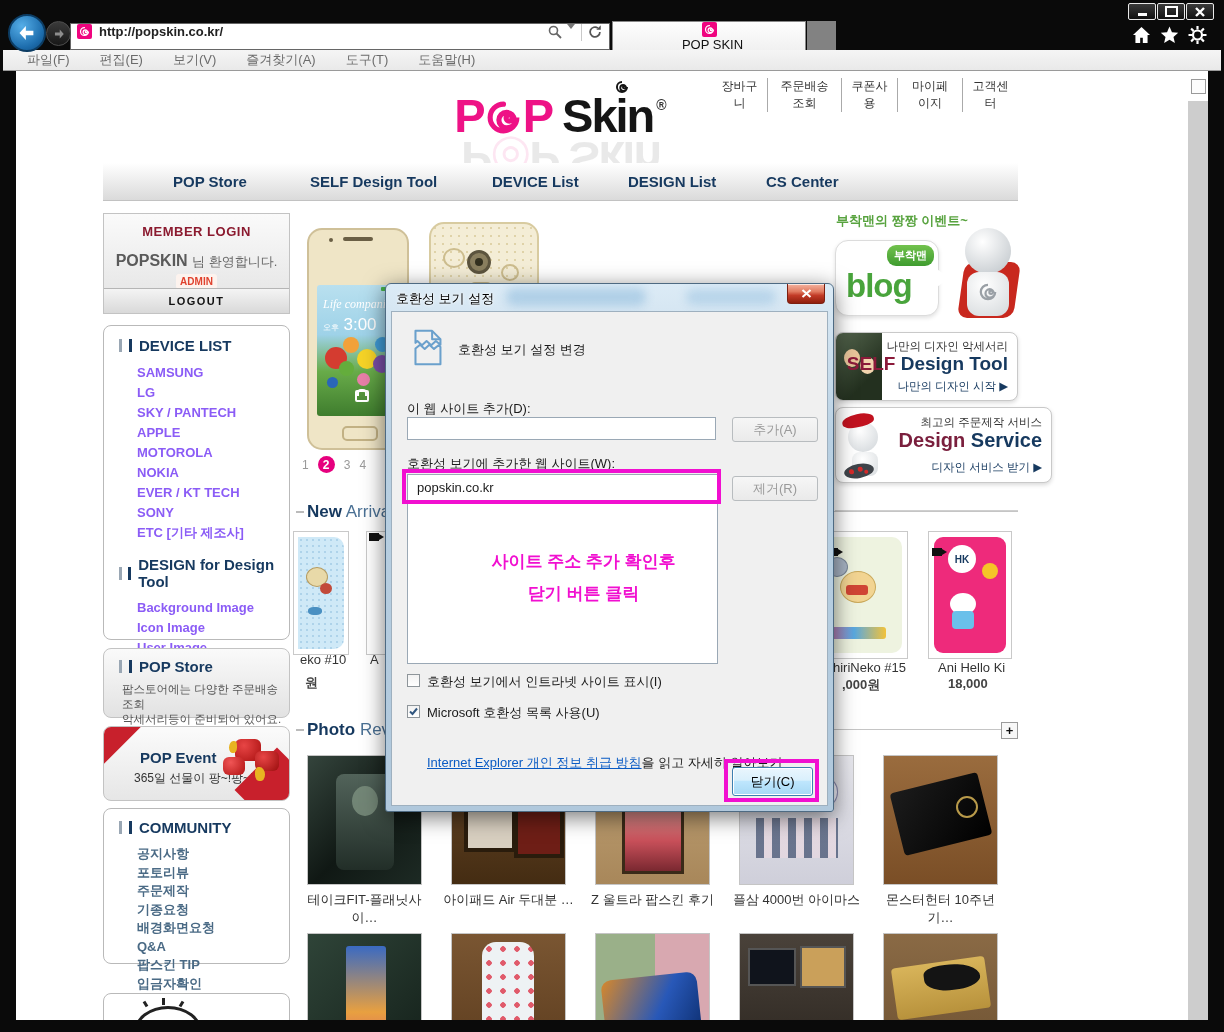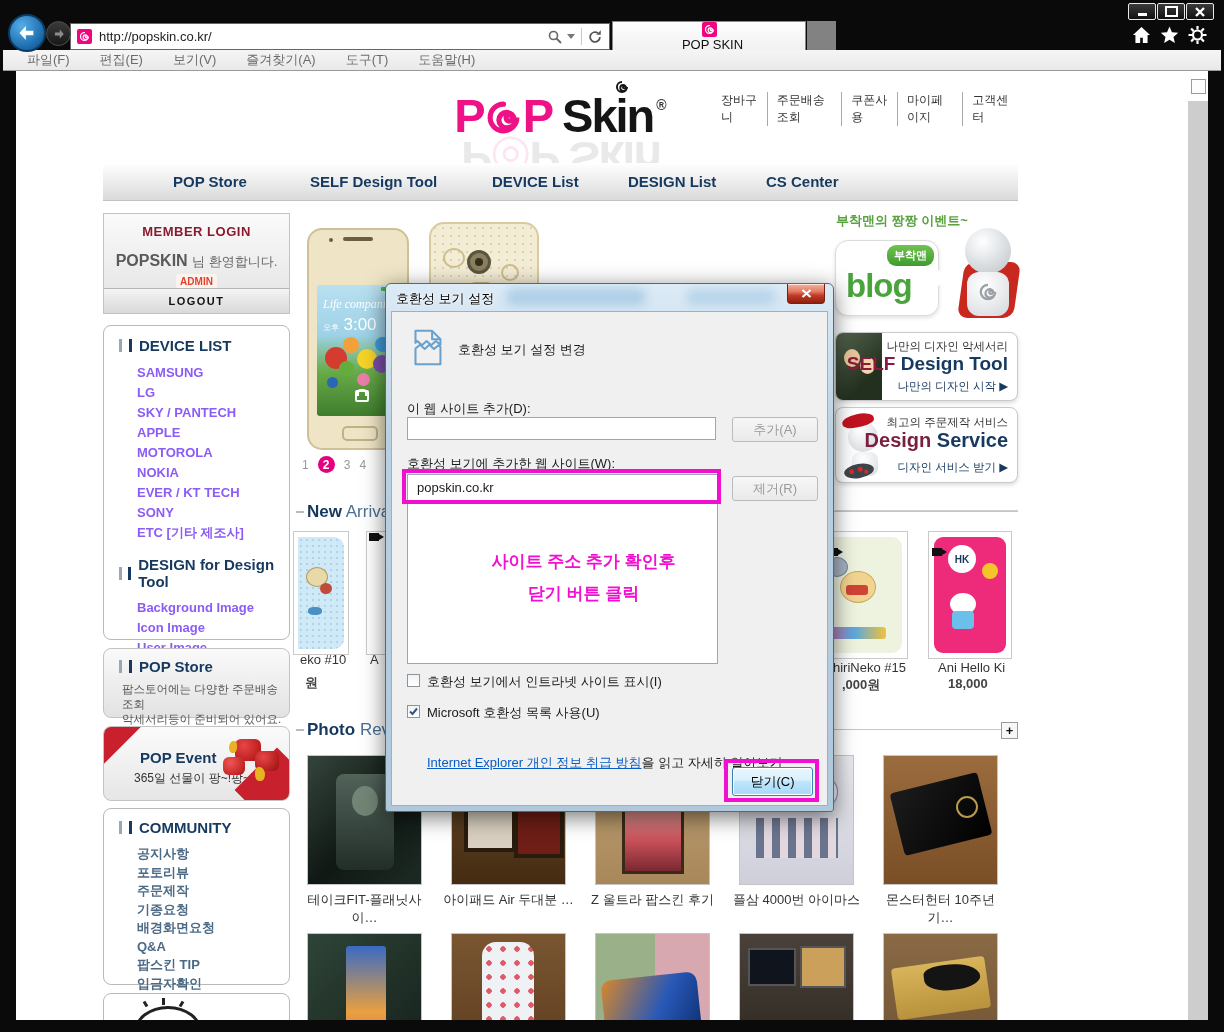--- a/index.html
+++ b/index.html
@@ -2,21 +2,21 @@
 <html><head>
 <meta charset="utf-8">
 <style>
   html,body{margin:0;padding:0;background:#444;}
   #screen{position:relative;width:1224px;height:1032px;background:#0a0a0a;overflow:hidden;
     font-family:"Liberation Sans","DejaVu Sans",sans-serif;-webkit-font-smoothing:antialiased;}
   .ab{position:absolute;}
   
   .winbtn{width:26px;height:15px;border:1px solid #e8e8e8;border-radius:2px;background:linear-gradient(#3a3a3a,#111);
     display:flex;align-items:center;justify-content:center;}
-  #addressbar{left:70px;top:23px;width:538px;height:25px;background:#fff;border:1px solid #666;display:flex;align-items:center;}
+  #addressbar{left:70px;top:23px;width:538px;height:25px;background:#fff;border:1px solid #666;display:flex;align-items:flex-start;font-weight:bold;}
   .favicon{width:15px;height:15px;background:#f0047f;border-radius:2px;display:flex;align-items:center;justify-content:center;flex:0 0 auto;}
   #url-text{font-size:13px;color:#222;margin-left:7px;flex:1;}
   #tab{left:612px;top:21px;width:194px;height:30px;background:linear-gradient(#fefefe,#f0f0f0);border:1px solid #888;border-bottom:none;
     display:flex;align-items:center;padding:0 8px;box-sizing:border-box;}
   #tab-title{font-size:13px;color:#111;margin-left:7px;flex:1;}
   #newtab-stub{left:807px;top:21px;width:29px;height:30px;background:#828282;}
   #menubar{left:3px;top:50px;width:1218px;height:21px;background:linear-gradient(#f5f5f5,#e9e9e9);border-bottom:1px solid #9a9a9a;
     display:flex;align-items:center;gap:30px;padding-left:24px;box-sizing:border-box;z-index:5;}
   .menu-item{font-size:13px;color:#6b6b6b;}
   #page{left:16px;top:71px;width:1172px;height:949px;background:#fff;z-index:1;}
@@ -155,21 +155,21 @@
     <span class="menu-item">도구(T)</span>
     <span class="menu-item">도움말(H)</span>
   </div>
 
   <div class="ab" id="page"></div>
   <div class="ab" id="scrollbar">
     <div style="position:absolute;left:0;top:0;width:20px;height:30px;background:#fff;"></div>
     <div style="position:absolute;left:3px;top:8px;width:13px;height:13px;border:1px solid #9a9a9a;background:#fdfdfd;"></div>
   </div>
 
-  <div class="ab utility z2" style="top:92px;left:712px;width:306px;justify-content:flex-end;">
+  <div class="ab utility z2" style="top:78px;left:712px;width:306px;justify-content:flex-end;text-align:center;">
     <span>장바구니</span>
     <span>주문배송조회</span>
     <span>쿠폰사용</span>
     <span>마이페이지</span>
     <span>고객센터</span>
   </div>
 
   <div class="ab z2" style="left:103px;top:88px;width:915px;text-align:center;">
     <div style="display:inline-flex;align-items:center;font-weight:bold;">
       <span style="font-size:47px;color:#ee1286;letter-spacing:-2px;">P</span>
@@ -256,21 +256,21 @@
       <div class="ball" style="right:28px;top:12px;width:26px;height:22px;background:radial-gradient(circle at 35% 30%,#e84545,#a80f0f);border-radius:6px;position:absolute;"></div>
       <div class="ball" style="right:10px;top:24px;width:24px;height:20px;background:radial-gradient(circle at 35% 30%,#e84545,#9a0d0d);border-radius:6px;position:absolute;"></div>
       <div class="ball" style="right:44px;top:30px;width:22px;height:18px;background:radial-gradient(circle at 35% 30%,#f05555,#b01212);border-radius:6px;position:absolute;"></div>
       <div class="ball" style="right:24px;top:40px;width:10px;height:14px;background:#e8b321;border-radius:40% 60% 50% 50%;position:absolute;"></div>
       <div class="ball" style="right:52px;top:14px;width:8px;height:12px;background:#e8b321;border-radius:60% 40% 50% 50%;position:absolute;"></div>
     </div>
     <div style="margin:22px 0 0 36px;font-size:15px;font-weight:bold;color:#16395f;">POP Event</div>
     <div style="margin:4px 0 0 30px;font-size:12px;color:#333;">365일 선물이 팡~!팡~!</div>
   </div>
 
-  <div class="ab sbox round" style="top:808px;height:177px;padding:10px 0 0 15px;">
+  <div class="ab sbox round" style="top:808px;height:156px;padding:10px 0 0 15px;">
     <div class="sec-title">
         <span class="bars"></span>
         <span>COMMUNITY</span>
       </div>
     <div style="margin:9px 0 0 18px;line-height:18.5px;">
       <div class="kr-link">공지사항</div>
       <div class="kr-link">포토리뷰</div>
       <div class="kr-link">주문제작</div>
       <div class="kr-link">기종요청</div>
       <div class="kr-link">배경화면요청</div>
@@ -465,21 +465,21 @@
       <div class="ball" style="left:24px;top:24px;width:15px;height:17px;background:#f2d4ae;position:absolute;"></div>
     </div>
     <div style="position:absolute;right:9px;top:6px;font-size:11.5px;color:#333;">나만의 디자인 악세서리</div>
     <div style="position:absolute;right:9px;top:20px;font-size:19px;font-weight:bold;">
       <span style="color:#8b1a3a;">SELF</span>
       <span style="color:#16395f;">Design Tool</span>
     </div>
     <div style="position:absolute;right:9px;bottom:6px;font-size:11.5px;color:#16395f;">나만의 디자인 시작 ▶</div>
   </div>
 
-  <div class="ab z2" style="left:835px;top:407px;width:183px;height:76px;background:#fff;border:1px solid #c9c9c9;
+  <div class="ab z2" style="left:835px;top:407px;width:217px;height:76px;background:#fff;border:1px solid #c9c9c9;
        border-radius:8px;box-sizing:border-box;box-shadow:0 2px 4px rgba(0,0,0,.15);cursor:pointer;overflow:hidden;">
     <div>
       <div class="ball" style="left:12px;top:14px;width:30px;height:30px;background:radial-gradient(circle at 38% 30%,#fff,#cfd4d8);position:absolute;"></div>
       <div style="position:absolute;left:6px;top:6px;width:32px;height:13px;background:#c1121f;border-radius:50% 50% 40% 40%;transform:rotate(-12deg);"></div>
       <div style="position:absolute;left:16px;top:44px;width:26px;height:24px;background:radial-gradient(circle at 40% 30%,#fff,#d8dcdf);border-radius:8px;"></div>
       <div style="position:absolute;left:8px;top:56px;width:30px;height:14px;background:#3f444a;border-radius:50%;transform:rotate(-10deg);">
         <span class="ball" style="left:5px;top:4px;width:5px;height:5px;background:#d42a2a;position:absolute;"></span>
         <span class="ball" style="left:14px;top:3px;width:5px;height:5px;background:#d42a2a;position:absolute;"></span>
         <span class="ball" style="left:20px;top:7px;width:4px;height:4px;background:#d42a2a;position:absolute;"></span>
       </div>

